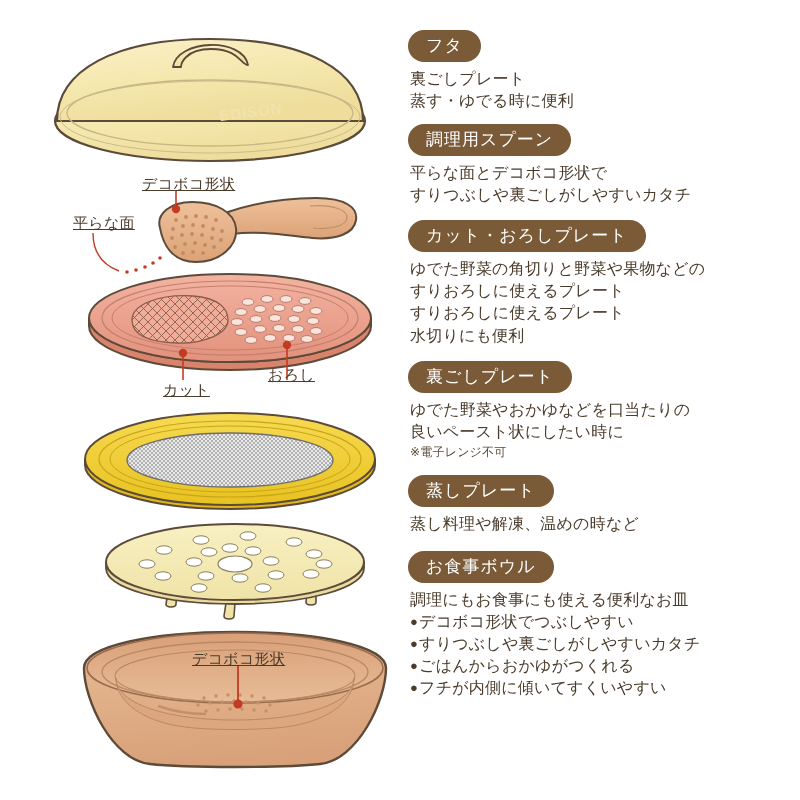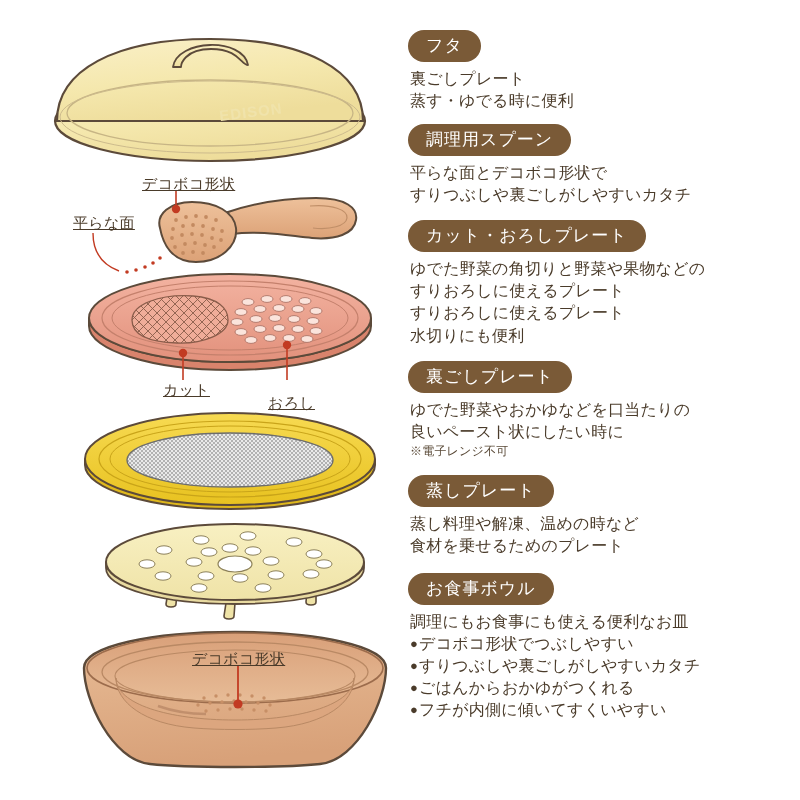--- a/index.html
+++ b/index.html
@@ -46,21 +46,21 @@
     position: absolute;
     font-size: 15px;
     color: #4a3b2a;
     white-space: nowrap;
     letter-spacing: 0.3px;
     text-decoration: underline;
   }
   .callout-dekoboko-spoon { left: 142px; top: 175px; }
   .callout-taira          { left: 73px;  top: 214px; }
   .callout-cut            { left: 163px; top: 381px; }
-  .callout-oroshi         { left: 268px; top: 394px; }
+  .callout-oroshi         { left: 268px; top: 366px; }
   .callout-dekoboko-bowl  { left: 192px; top: 650px; color:#4a3b2a; }
 
   
   #sections {
     position: absolute;
     left: 408px;
     top: 30px;
     width: 392px;
   }
   .section {
@@ -85,21 +85,20 @@
     font-size: 16px;
     line-height: 1.38;
     color: #4a3b2a;
     white-space: nowrap;
     letter-spacing: 0.2px;
   }
   .body-line.note {
     font-size: 12px;
     line-height: 1.5;
     color: #5a4a38;
-    font-family: Liberation Mono, monospace;
   }
   .body-line.bullet::before {
     content: "\25CF";
     font-size: 13px;
     margin-right: 1px;
     vertical-align: 1px;
   }
 
   
   .sec-futa      { margin-bottom: 12px; }
@@ -419,21 +418,20 @@
         <div class="body-line">ゆでた野菜やおかゆなどを口当たりの</div>
         <div class="body-line">良いペースト状にしたい時に</div>
         <div class="body-line note">※電子レンジ不可</div>
       </div>
     </div>
 
     <div class="section sec-mushi">
       <div class="badge">蒸しプレート</div>
       <div class="body-lines">
         <div class="body-line">蒸し料理や解凍、温めの時など</div>
-        <div class="body-line">食材を乗せるためのプレート</div>
       </div>
     </div>
 
     <div class="section sec-bowl">
       <div class="badge">お食事ボウル</div>
       <div class="body-lines">
         <div class="body-line">調理にもお食事にも使える便利なお皿</div>
         <div class="body-line bullet">デコボコ形状でつぶしやすい</div>
         <div class="body-line bullet">すりつぶしや裏ごしがしやすいカタチ</div>
         <div class="body-line bullet">ごはんからおかゆがつくれる</div>

